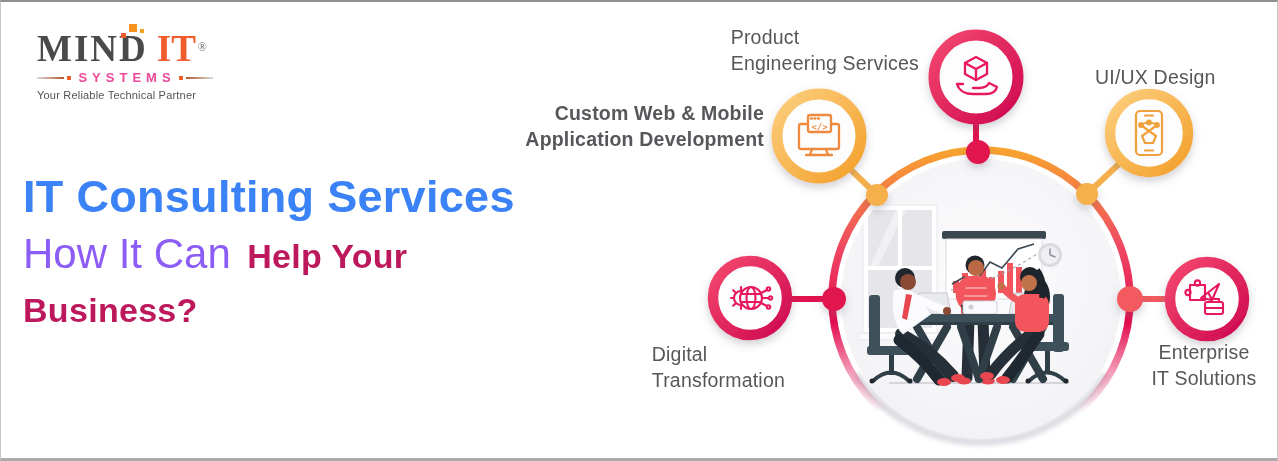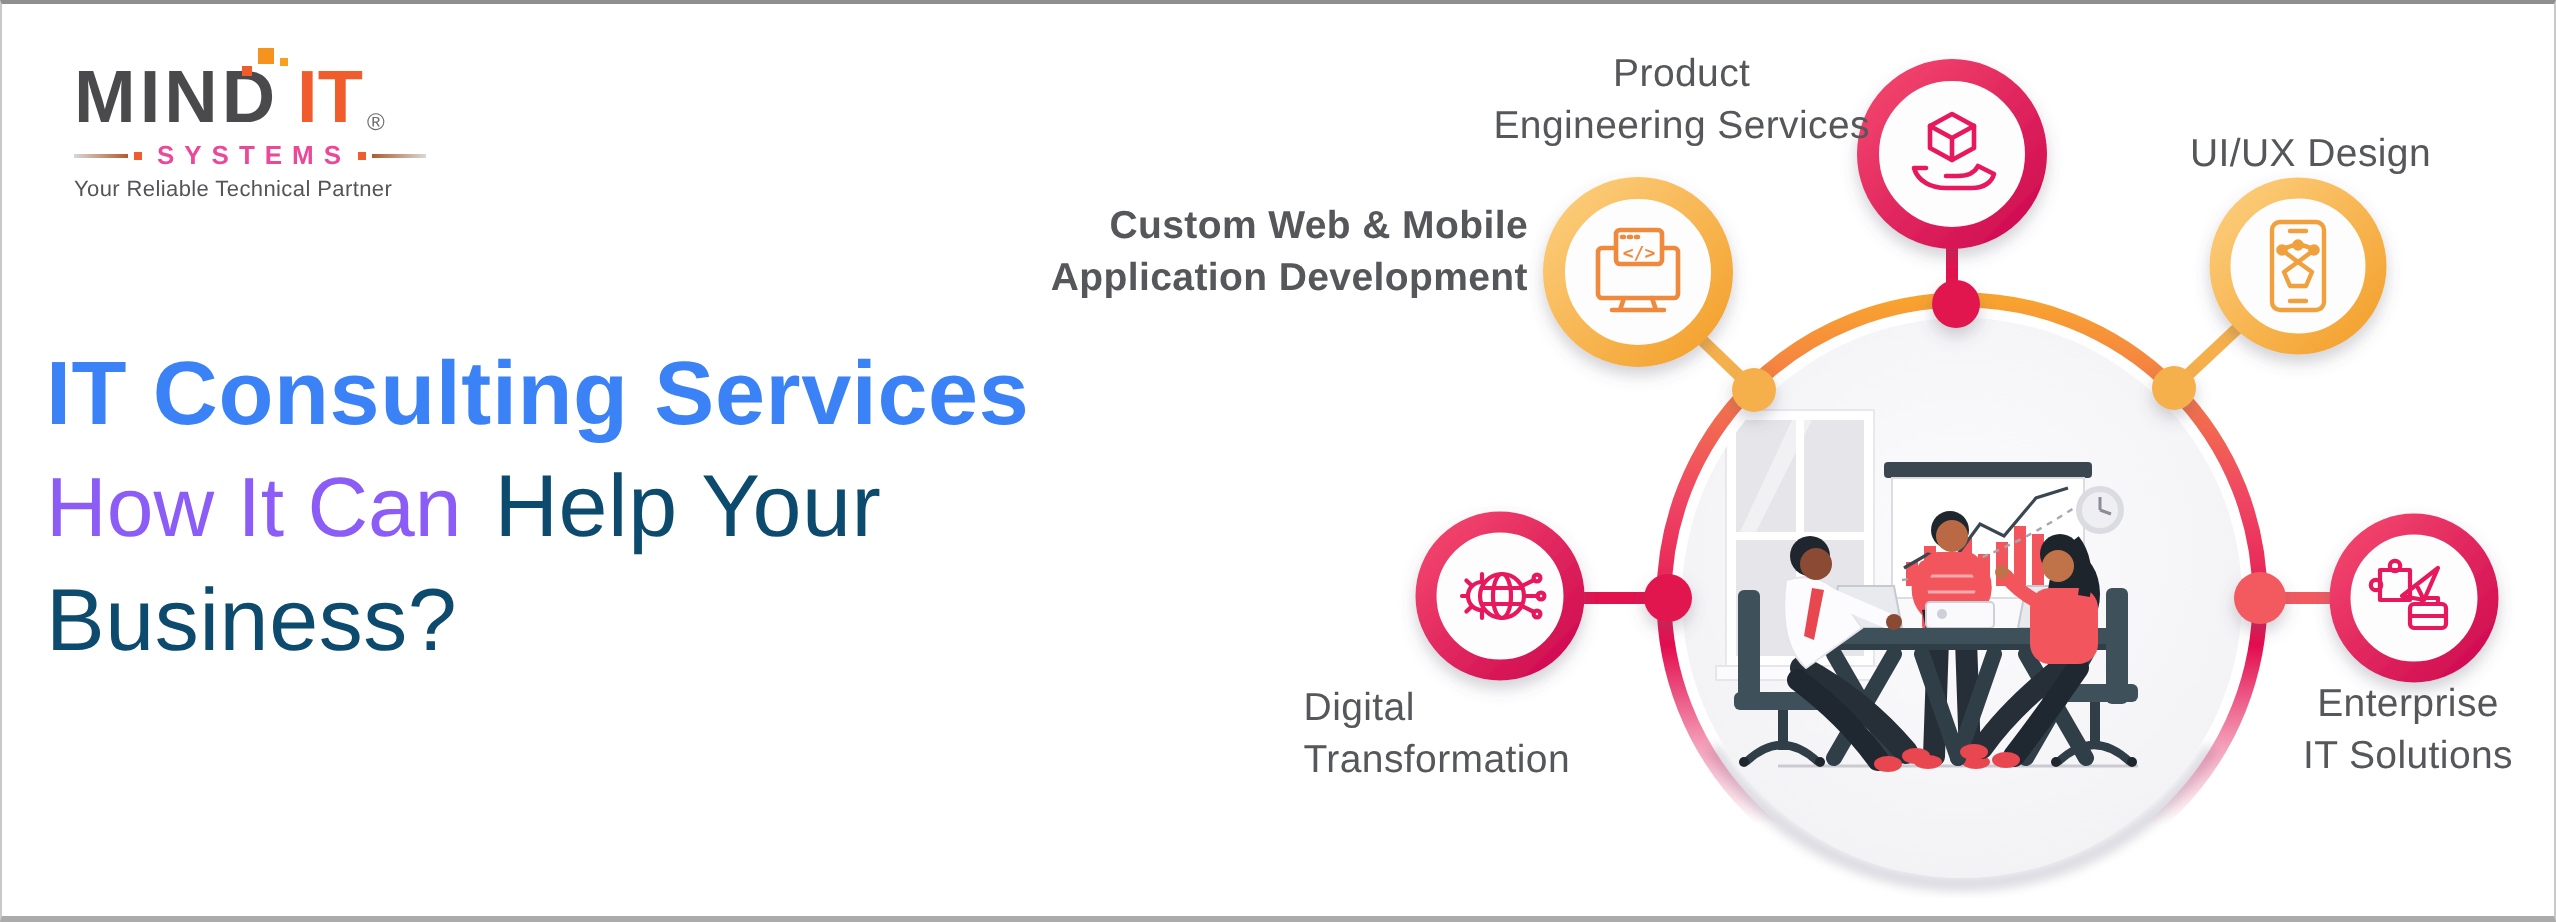--- a/index.html
+++ b/index.html
@@ -5,48 +5,48 @@
   html,body{margin:0;padding:0;background:#fff;}
   .canvas{
     position:relative;width:1278px;height:461px;box-sizing:border-box;
     background:#ffffff;overflow:hidden;
     border-left:1px solid #c9c9c9;border-right:1px solid #c9c9c9;
     border-top:2px solid #8f8f8f;border-bottom:3px solid #ababab;
     font-family:"Liberation Sans", sans-serif;
   }
   
   .logo{position:absolute;left:36px;top:28px;width:210px;}
-  .logo-row{position:relative;display:flex;align-items:flex-end;line-height:1;}
+  .logo-row{position:relative;display:flex;align-items:center;line-height:1;font-family:Liberation Serif, serif;}
   .logo-mind{font-size:37px;font-weight:700;letter-spacing:2px;color:#4a4a4c;}
   .logo-it{font-size:37px;font-weight:700;color:#f15c2c;margin-left:9px;}
   .logo-reg{font-size:12px;color:#6d6d70;margin-left:2px;margin-top:-4px;}
   .logo-pixels i{position:absolute;background:#f6921e;display:block;}
   .logo-pixels .px1{width:5px;height:5px;left:84px;top:3px;background:#f15c2c;}
   .logo-pixels .px2{width:8px;height:8px;left:92px;top:-6px;}
   .logo-pixels .px3{width:4px;height:4px;left:103px;top:-1px;background:#f6a21e;}
   .logo-sys-row{display:flex;align-items:center;width:176px;margin-top:3px;}
   .logo-sys-row .rule{flex:1;height:2px;}
   .logo-sys-row .rule.left{background:linear-gradient(to right,#d8d8d8,#b35a2c);}
   .logo-sys-row .rule.right{background:linear-gradient(to left,#d8d8d8,#b35a2c);}
   .logo-sys-row .sq{width:4px;height:4px;background:#f15c2c;margin:0 3px;flex:none;}
   .logo-sys{font-size:13px;font-weight:700;letter-spacing:5px;color:#ec4899;padding-left:4px;}
   .logo-tagline{font-size:11px;color:#54555a;margin-top:4px;letter-spacing:.2px;}
   
   .headline{position:absolute;left:22px;top:166px;white-space:nowrap;}
   .headline .row{height:57px;line-height:57px;}
   .h-crimson{font-size:45px;font-weight:800;color:#3b82f6;letter-spacing:.3px;}
   .h-gray{font-size:42px;font-weight:400;color:#8b5cf6;}
-  .h-yellow{font-size:44px;font-weight:400;color:#0c4a6e;letter-spacing:.3px;}
+  .h-yellow{font-size:34px;font-weight:700;color:#be185d;letter-spacing:.3px;}
   .gap{display:inline-block;width:12px;}
   
   .dg-label{position:absolute;font-size:19.5px;color:#56575a;font-weight:500;
             line-height:25.5px;letter-spacing:.2px;}
   .dg-label span{display:block;}
   .lbl-custom{right:513px;top:99px;text-align:right;font-weight:bold;}
-  .lbl-product{right:342px;top:23px;text-align:center;}
+  .lbl-product{right:358px;top:23px;text-align:left;}
   .lbl-uiux{left:1094px;top:63px;}
   .lbl-digital{right:492px;top:340px;text-align:left;}
   .lbl-enterprise{left:1120px;top:338px;width:166px;text-align:center;}
   .diagram-svg{position:absolute;left:600px;top:0;}
 </style>
 </head>
 <body>
 
 <div class="canvas">
 

